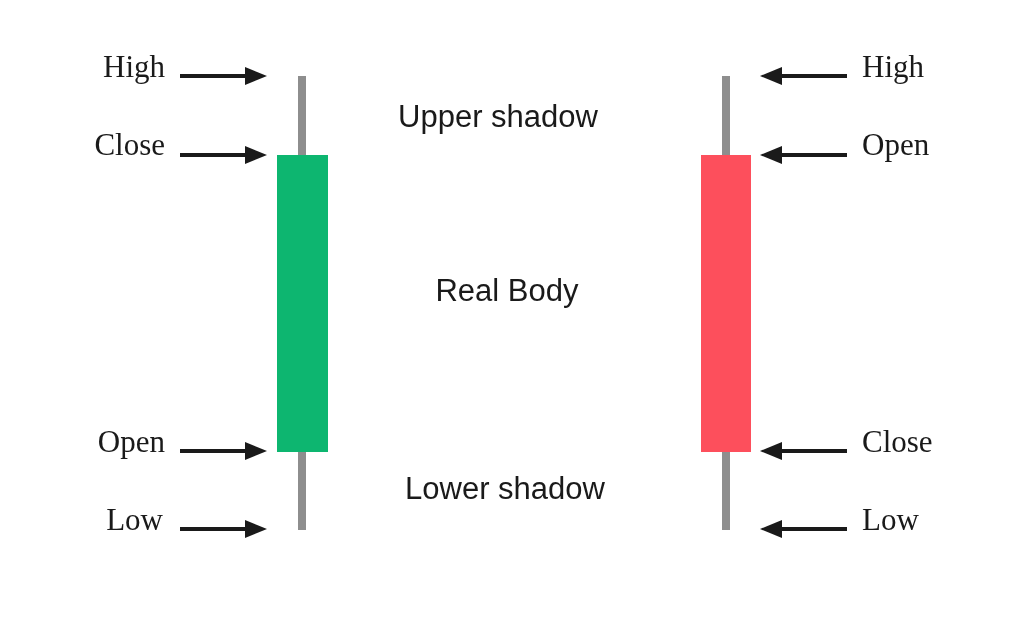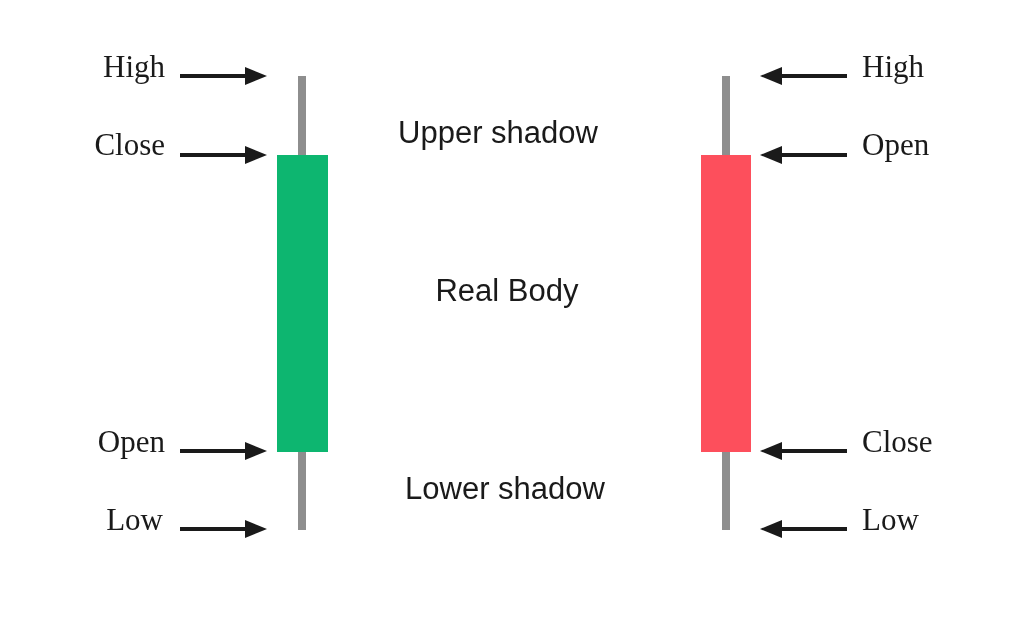--- a/index.html
+++ b/index.html
@@ -77,21 +77,21 @@
   .pos-ra-close { left: 760px; top: 438px; }
   .pos-ra-low   { left: 760px; top: 516px; }
 
   
   .pos-wick-left  { left: 298px; top: 76px; height: 454px; }
   .pos-body-left  { left: 277px; }
   .pos-wick-right { left: 722px; top: 76px; height: 454px; }
   .pos-body-right { left: 701px; width: 50px; }
 
   
-  .pos-upper-shadow { left: 498px; top: 133px; }
+  .pos-upper-shadow { left: 498px; top: 117px; }
   .pos-real-body    { left: 507px; top: 291px; }
   .pos-lower-shadow { left: 505px; top: 489px; }
 </style>
 </head>
 <body>
 
 <div class="stage">
 
   <div class="wick pos-wick-left"></div>
   <div class="candle-body body-bullish pos-body-left"></div>

